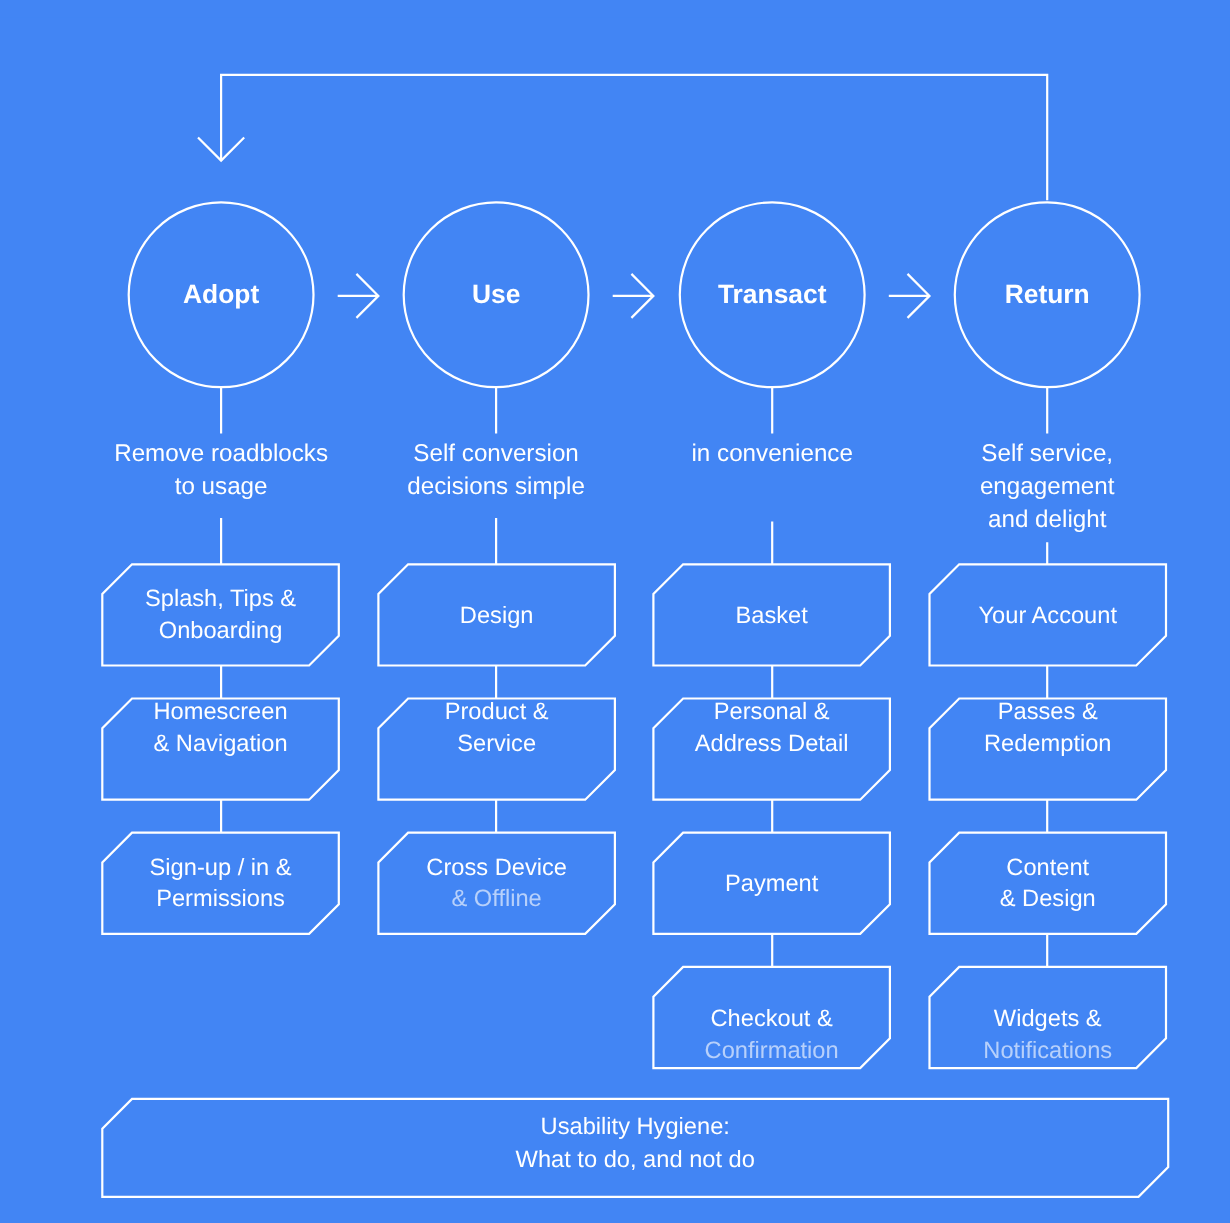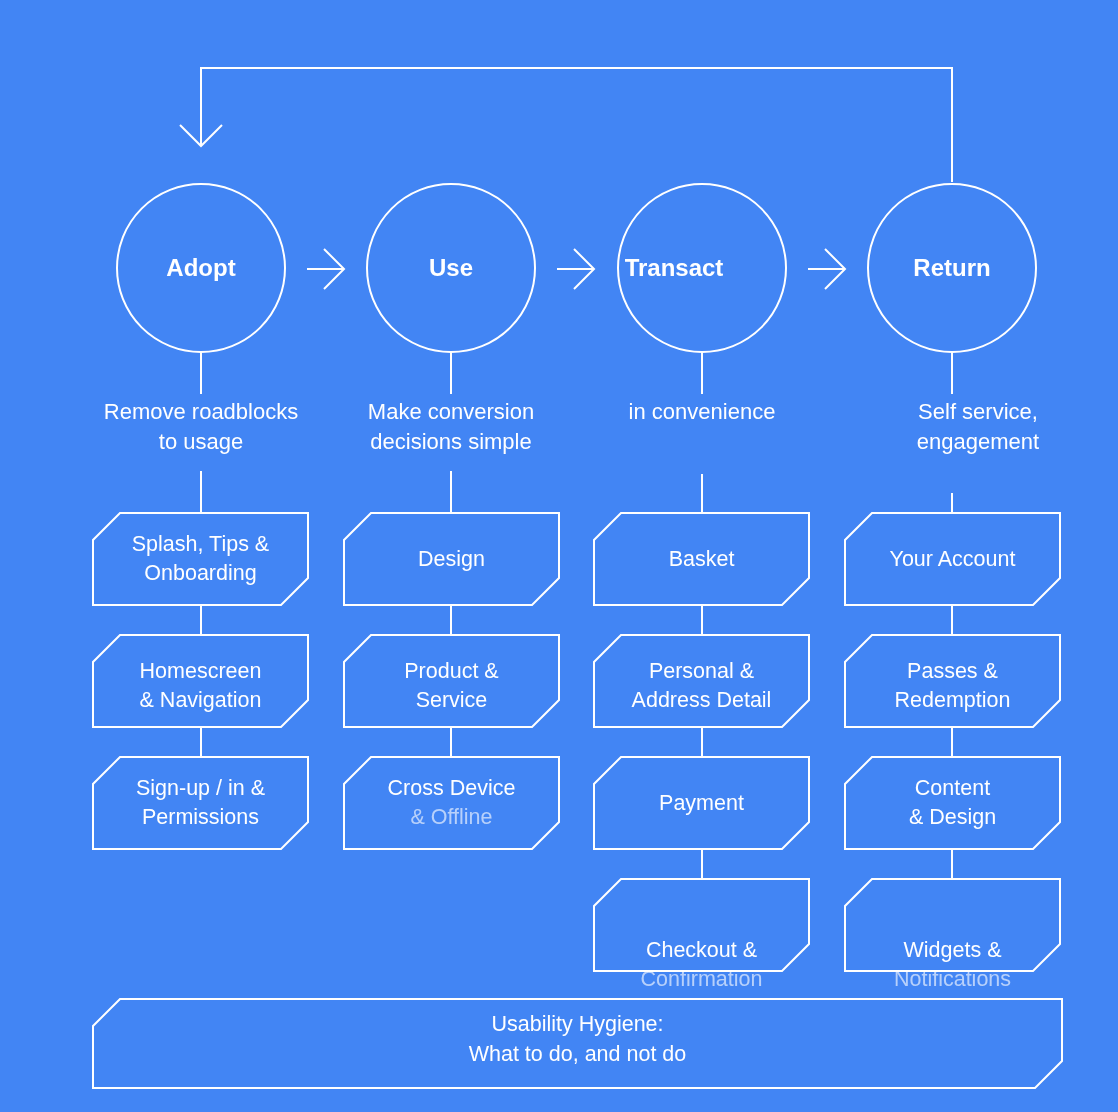--- a/index.html
+++ b/index.html
@@ -33,25 +33,25 @@
   
   .boxlabel{
     position:absolute;width:215px;height:92px;
     display:flex;flex-direction:column;justify-content:center;align-items:center;
     text-align:center;font-size:21.5px;line-height:29px;color:var(--line);
   }
   .muted{color:var(--muted);}
   
   .c1{left:93px}.c2{left:344px}.c3{left:594px}.c4{left:845px}
   
-  .r1{top:497px}.r2{top:624px}.r3{top:741px}.r4{top:903px}
+  .r1{top:497px}.r2{top:600px}.r3{top:741px}.r4{top:879px}
   
-  .lc1{left:93px}.lc2{left:343px}.lc3{left:566px}.lc4{left:844px}
+  .lc1{left:93px}.lc2{left:343px}.lc3{left:594px}.lc4{left:844px}
   
-  .dc1{left:71px}.dc2{left:321px}.dc3{left:572px}.dc4{left:848px}
+  .dc1{left:71px}.dc2{left:321px}.dc3{left:572px}.dc4{left:822px}
   .footer-label{
     position:absolute;left:93px;top:983px;width:969px;height:80px;
     display:flex;flex-direction:column;justify-content:center;align-items:center;
     text-align:center;font-size:21.5px;line-height:30px;color:var(--line);
   }
 </style>
 </head>
 <body>
 
 <div class="canvas">
@@ -100,29 +100,30 @@
   <div class="stage-label lc1">Adopt</div>
   <div class="stage-label lc2">Use</div>
   <div class="stage-label lc3">Transact</div>
   <div class="stage-label lc4">Return</div>
 
   <div class="desc dc1">
     <div>Remove roadblocks</div>
     <div>to usage</div>
   </div>
   <div class="desc dc2">
-    <div>Make conversion</div>
+    <div>Self conversion</div>
     <div>decisions simple</div>
   </div>
   <div class="desc dc3">
     <div>in convenience</div>
   </div>
   <div class="desc dc4">
     <div>Self service,</div>
     <div>engagement</div>
+    <div>and delight</div>
   </div>
 
   <div class="boxlabel c1 r1">
     <span>Splash, Tips &amp;</span>
     <span>Onboarding</span>
   </div>
   <div class="boxlabel c1 r2">
     <span>Homescreen</span>
     <span>&amp; Navigation</span>
   </div>

